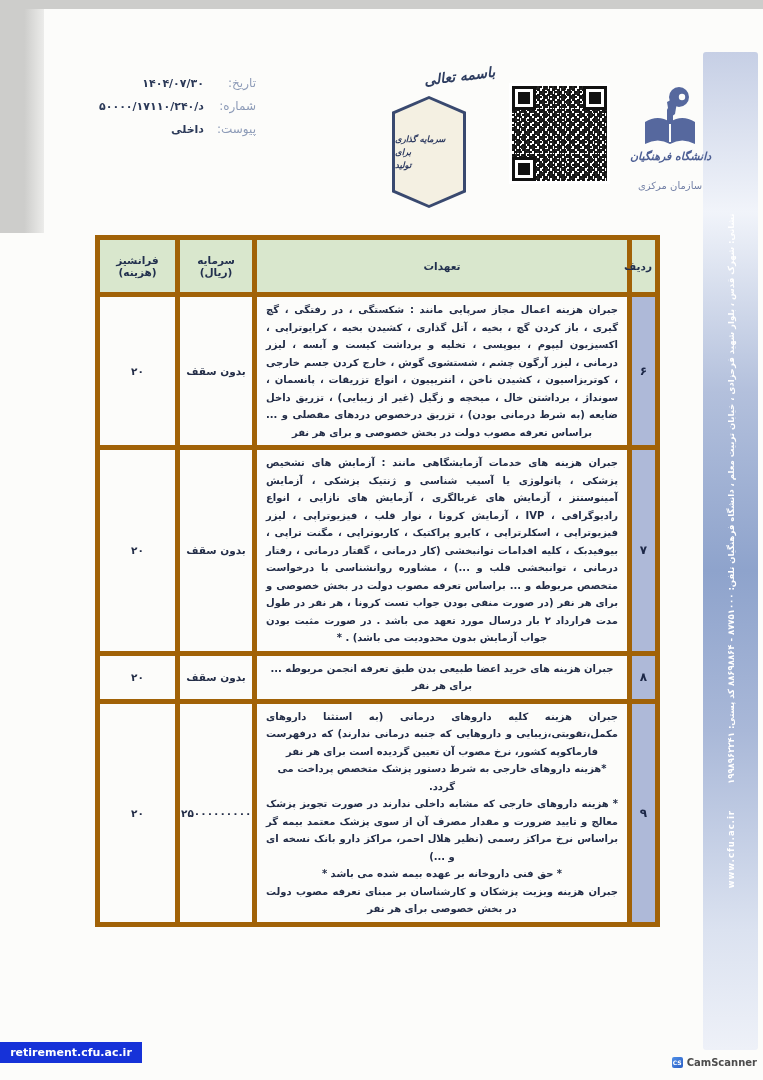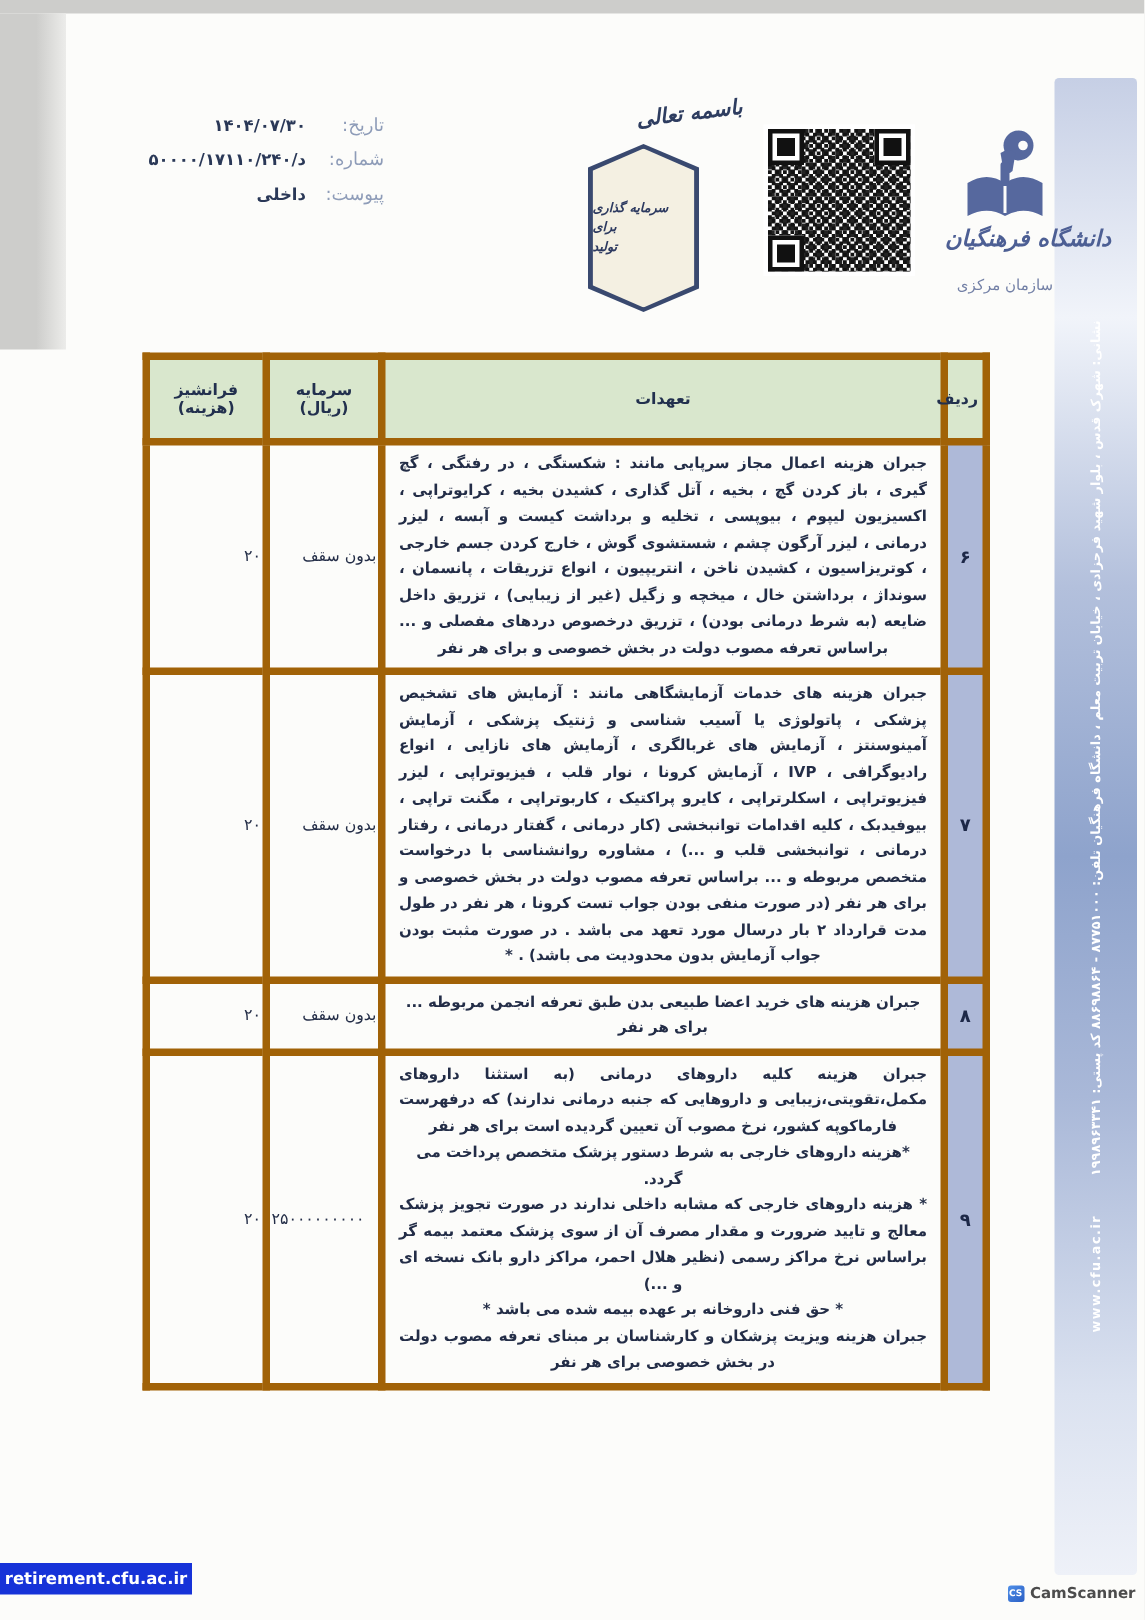--- a/index.html
+++ b/index.html
@@ -35,45 +35,45 @@
       repeating-conic-gradient(rgba(17,17,17,.92) 0% 25%, transparent 0% 50%),
       repeating-conic-gradient(#141414 0% 25%, #ffffff 0% 50%);
     background-size:9px 9px,5px 5px;}
   .finder{position:absolute;width:18px;height:18px;border:3px solid #111;background:#fff;}
   .finder::after{content:"";position:absolute;inset:3px;background:#111;}
   .finder.tl{top:3px;left:3px;} .finder.tr{top:3px;right:3px;} .finder.bl{bottom:3px;left:3px;}
 
   
   .logo{position:absolute;top:84px;left:630px;width:80px;text-align:center;}
   .logo svg{display:block;margin:0 auto;}
-  .logo-title{font-size:15px;font-weight:bold;font-style:italic;color:#4d5f94;margin-top:2px;white-space:nowrap;}
+  .logo-title{font-size:11px;font-weight:bold;font-style:italic;color:#4d5f94;margin-top:2px;white-space:nowrap;}
   .logo-sub{font-size:10px;color:#7380a6;margin-top:17px;}
 
   
   table.main{position:absolute;top:235px;left:95px;width:560px;border-collapse:collapse;direction:rtl;table-layout:fixed;}
   table.main td,table.main th{border:5px solid #a16207;box-sizing:border-box;}
   th.hd{background:#d9e7cd;color:#22304e;font-size:10.5px;font-weight:bold;padding:3px;}
   th.hd .sub{font-weight:bold;}
   td.rownum{background:#aeb9d8;color:#1d2848;font-weight:bold;font-size:12px;text-align:center;}
   td.obl{font-size:10px;font-weight:bold;color:#232d47;padding:4px 9px;line-height:1.75;
     text-align:justify;text-align-last:center;}
   td.obl p{margin:0;}
   td.obl p.ctr{text-align:center;}
-  td.val{font-size:10.5px;font-weight:normal;color:#232d47;}
+  td.val{font-size:10.5px;font-weight:bold;color:#232d47;text-align:center;}
 
   
   .band{position:absolute;top:52px;right:5px;width:55px;height:998px;border-radius:3px;
     background:linear-gradient(to bottom,#c6cfe5 0%,#f1f4fa 16%,#b3c0dc 34%,#8ea3cc 52%,#a9b8d8 68%,#dbe2f0 88%,#eef1f8 100%);}
   .band-text{position:absolute;top:50%;left:50%;transform:translate(-50%,-50%) rotate(-90deg);
     white-space:nowrap;color:#ffffff;font-size:8.5px;letter-spacing:.4px;display:flex;gap:26px;align-items:center;}
   .band-text .fa{direction:rtl;unicode-bidi:isolate;font-weight:bold;}
   .band-text .web{font-weight:bold;letter-spacing:1px;}
 
   
-  .retire{position:absolute;left:0;top:1042px;width:128px;height:21px;background:#1632d8;
+  .retire{position:absolute;left:0;top:1042px;width:142px;height:21px;background:#1632d8;
     color:#fff;font-size:11px;font-weight:bold;text-align:center;line-height:21px;}
   .camscan{position:absolute;right:6px;top:1057px;display:flex;align-items:center;gap:4px;}
   .cs-icon{width:11px;height:11px;background:linear-gradient(135deg,#4f8fe8,#2b5fc4);color:#fff;
     font-size:6px;font-weight:bold;display:flex;align-items:center;justify-content:center;border-radius:2px;}
   .cs-text{color:#4c4c4c;font-size:10px;font-weight:bold;text-align:right;}
 </style>
 </head>
 <body>
 
 <div class="screen">

